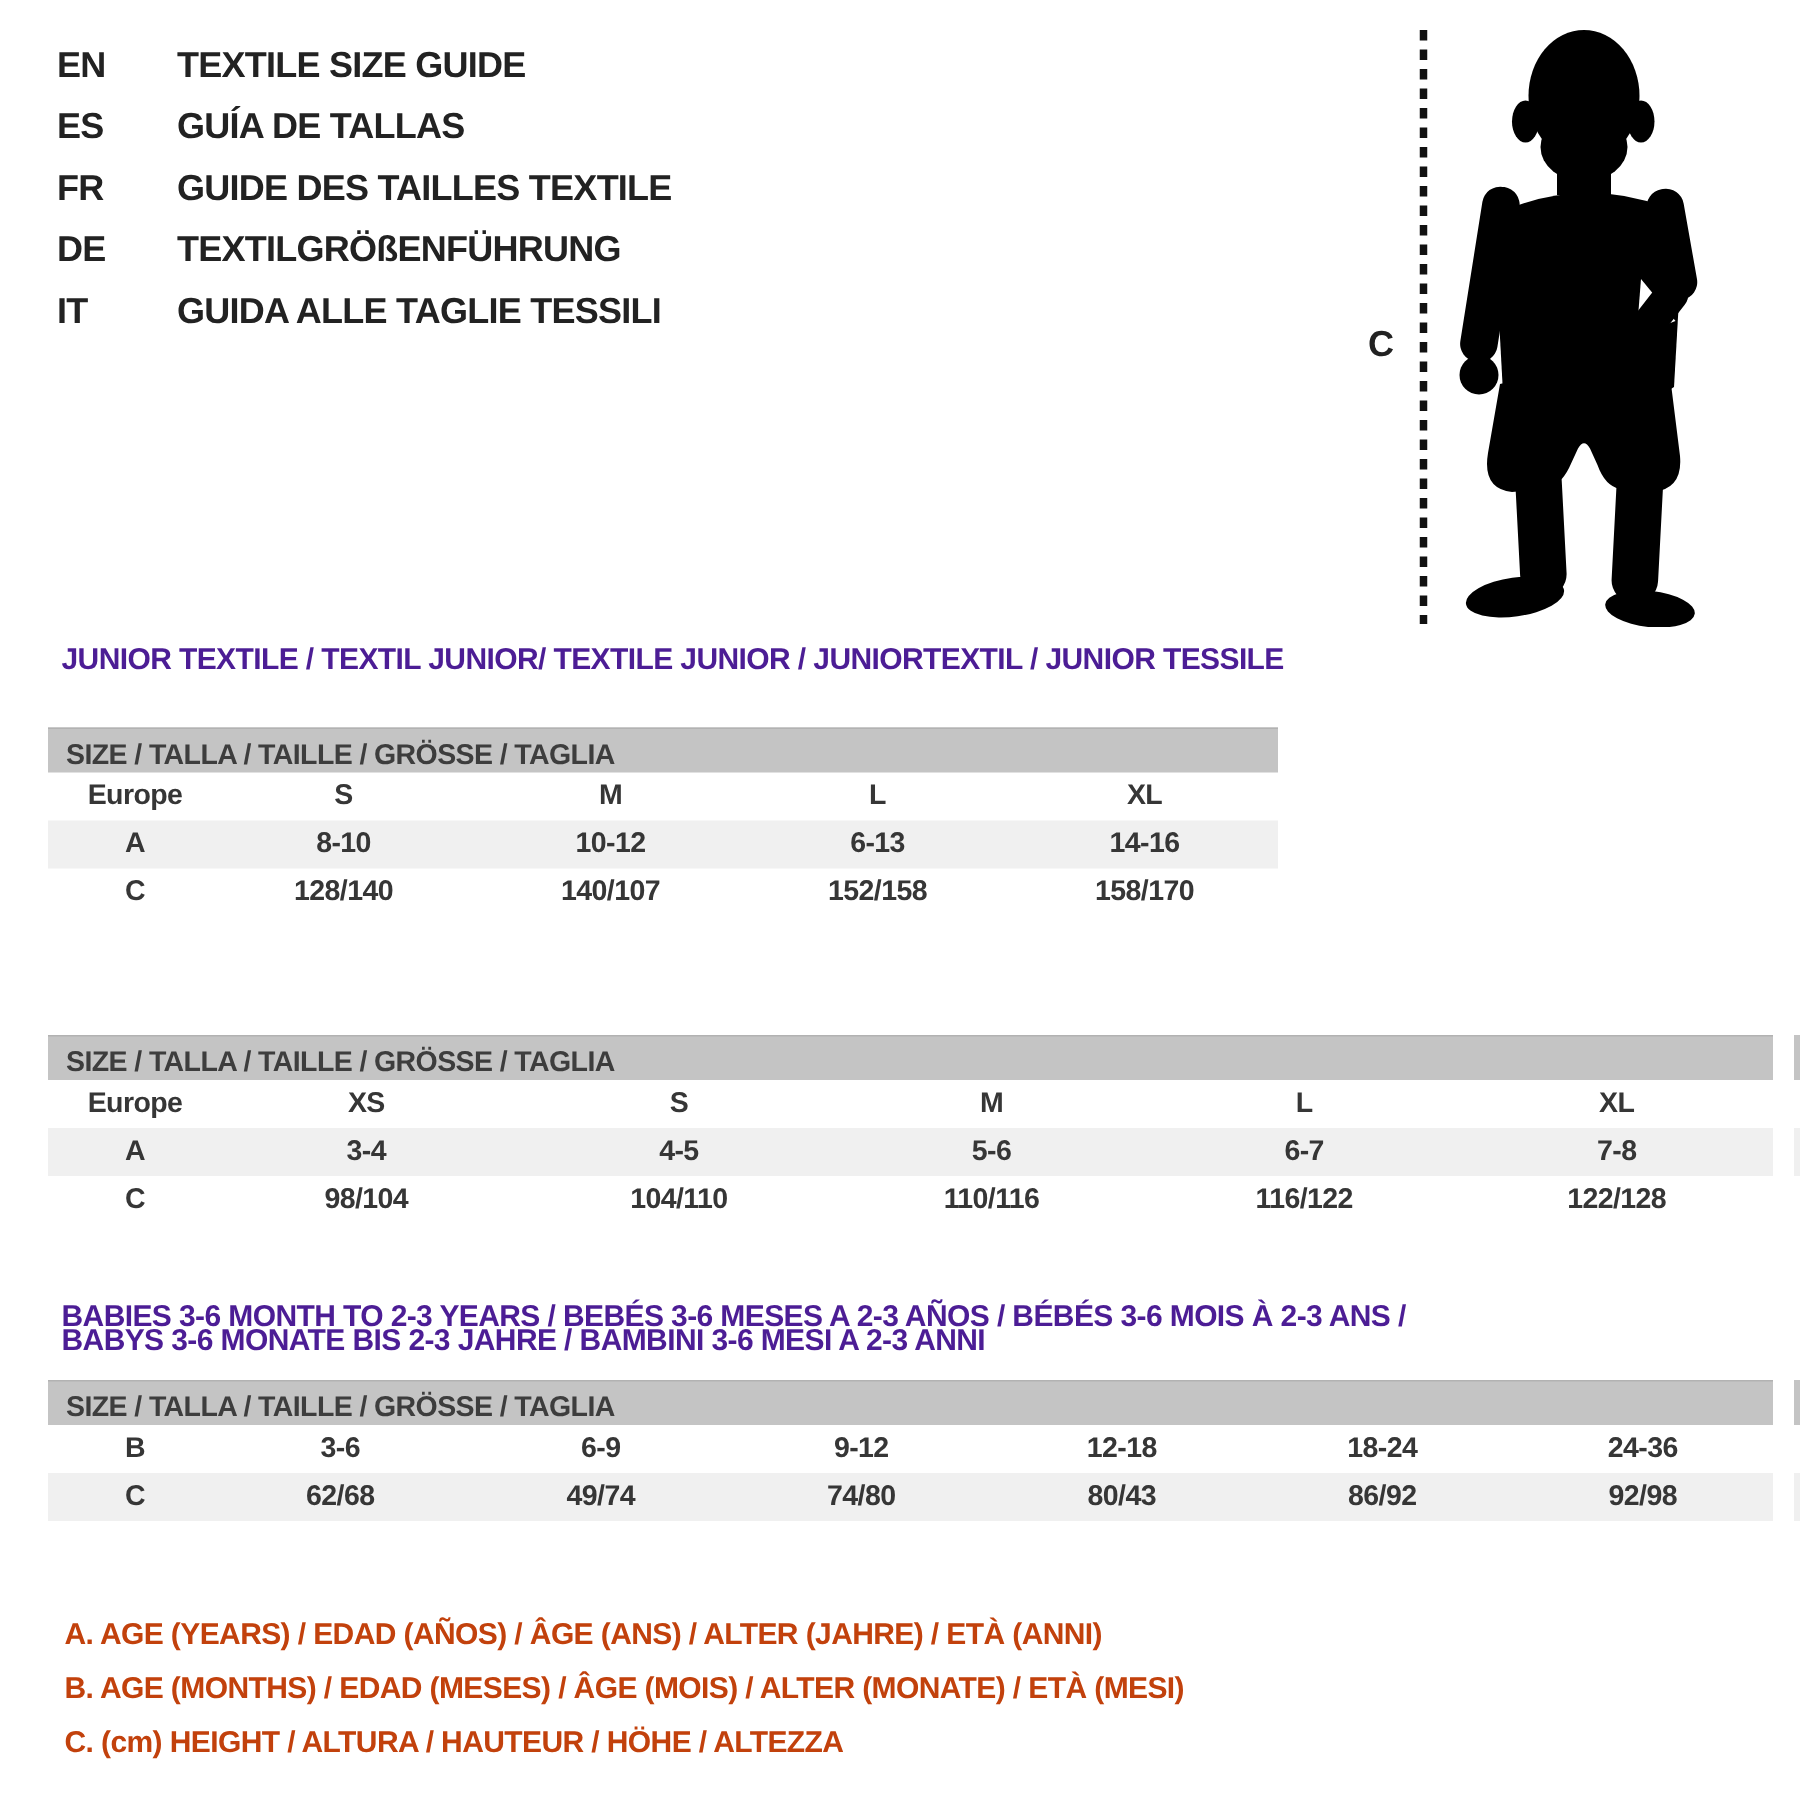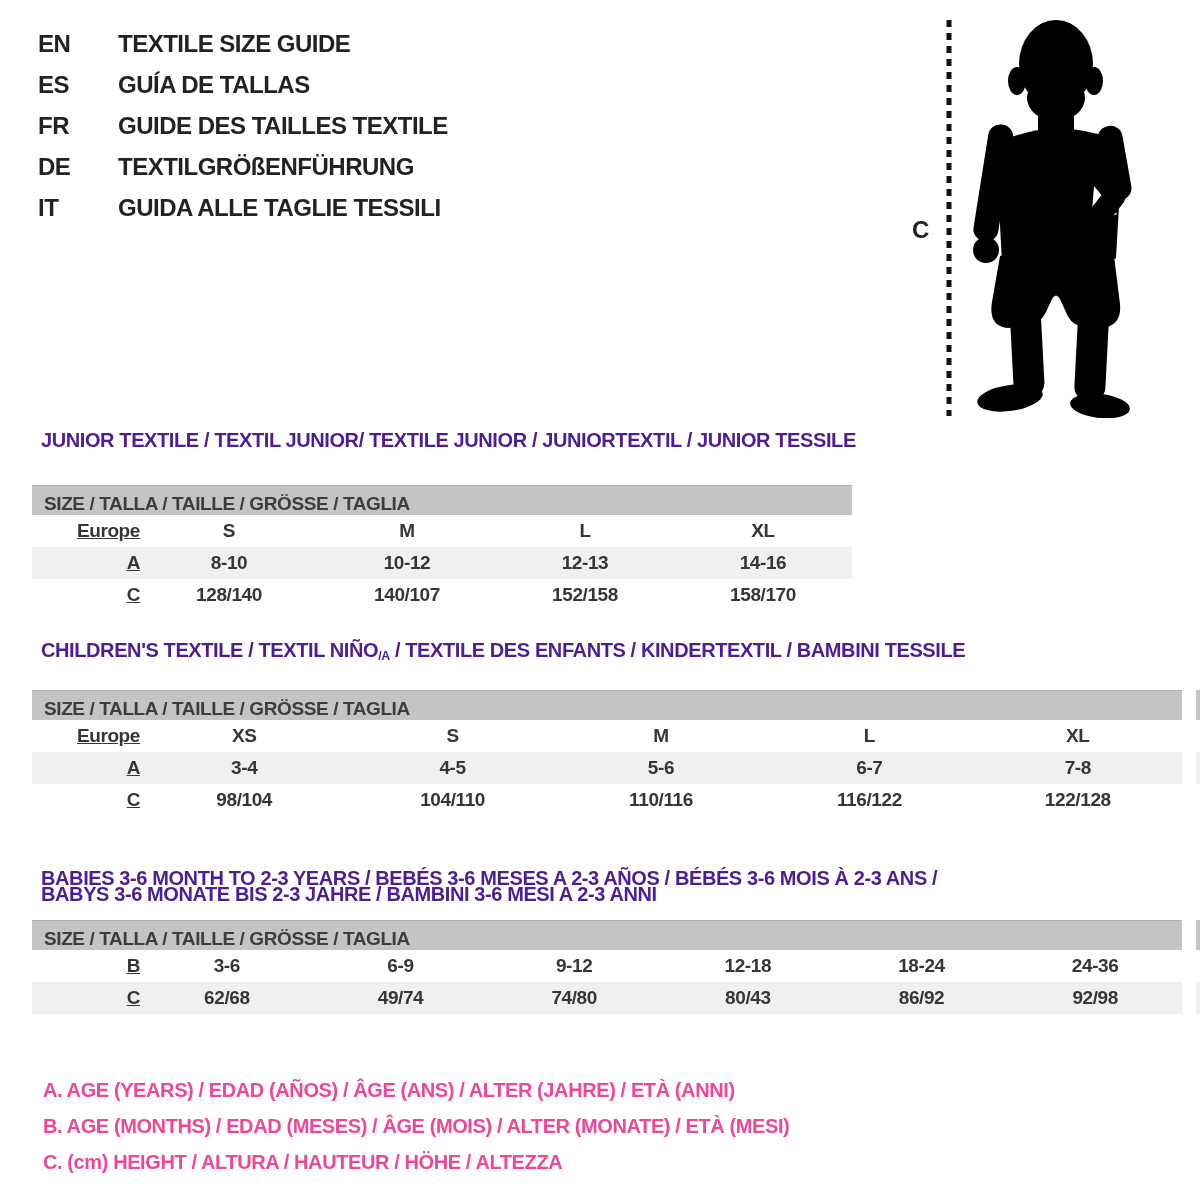--- a/index.html
+++ b/index.html
@@ -35,29 +35,29 @@
   .t-bar span{font-size:19px;font-weight:700;letter-spacing:-0.4px;color:#3d3d3d;white-space:nowrap;}
   .t-row{display:grid;height:32px;align-items:center;}
   .t-row.cols4{grid-template-columns:108px repeat(4,1fr);}
   .t-row.cols5{grid-template-columns:108px repeat(5,1fr);}
   .t-row.cols6{grid-template-columns:108px repeat(6,1fr);}
   .t-row.alt{background:var(--row_alt,#f0f0f0);}
   .t-row span{
     font-size:19px;font-weight:700;letter-spacing:-0.4px;
     color:var(--table_ink,#363636);text-align:center;white-space:nowrap;
   }
-  .t-row .rlabel{text-align:right;padding-left:8px;text-decoration:underline;}
+  .t-row .rlabel{text-align:center;padding-left:8px;}
 
   .sliver{position:absolute;left:1196px;width:4px;}
   .sliver.bar{background:var(--header_bar,#c4c4c4);height:30px;}
   .sliver.row{background:var(--row_alt,#f0f0f0);height:32px;}
 
   
   .footnotes{left:43px;top:1072px;}
-  .footnote{font-size:20px;font-weight:700;letter-spacing:-0.4px;line-height:36px;white-space:nowrap;color:#ec4899;}
+  .footnote{font-size:20px;font-weight:700;letter-spacing:-0.4px;line-height:36px;white-space:nowrap;color:#c2410c;}
 </style>
 </head>
 <body>
 
 <div class="page">
 
   <div class="abs lang-block">
     <span class="lang-code">EN</span>
     <span class="lang-title">TEXTILE SIZE GUIDE</span>
     <span class="lang-code">ES</span>
@@ -115,35 +115,32 @@
       <span class="rlabel">Europe</span>
       <span>S</span>
       <span>M</span>
       <span>L</span>
       <span>XL</span>
     </div>
     <div class="t-row cols4 alt">
       <span class="rlabel">A</span>
       <span>8-10</span>
       <span>10-12</span>
-      <span>12-13</span>
+      <span>6-13</span>
       <span>14-16</span>
     </div>
     <div class="t-row cols4">
       <span class="rlabel">C</span>
       <span>128/140</span>
       <span>140/107</span>
       <span>152/158</span>
       <span>158/170</span>
     </div>
   </div>
 
-  <div class="abs sec-title" style="left:41px;top:639px;">
-    <span>CHILDREN'S TEXTILE / TEXTIL NIÑO</span><span class="t-sub">/A</span><span> / TEXTILE DES ENFANTS / KINDERTEXTIL / BAMBINI TESSILE</span>
-  </div>
 
   <div class="s-table" style="left:32px;top:690px;width:1150px;">
     <div class="t-bar">
       <span>SIZE / TALLA / TAILLE / GRÖSSE / TAGLIA</span>
     </div>
     <div class="t-row cols5">
       <span class="rlabel">Europe</span>
       <span>XS</span>
       <span>S</span>
       <span>M</span>

